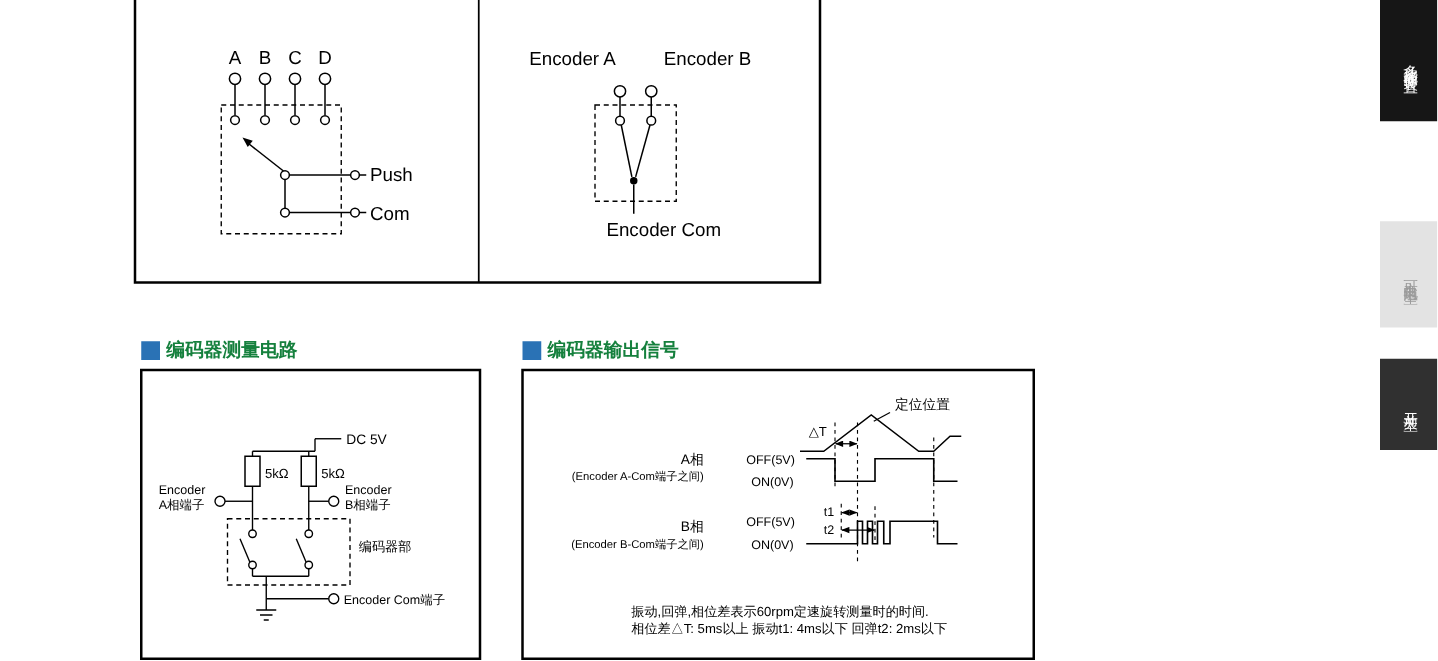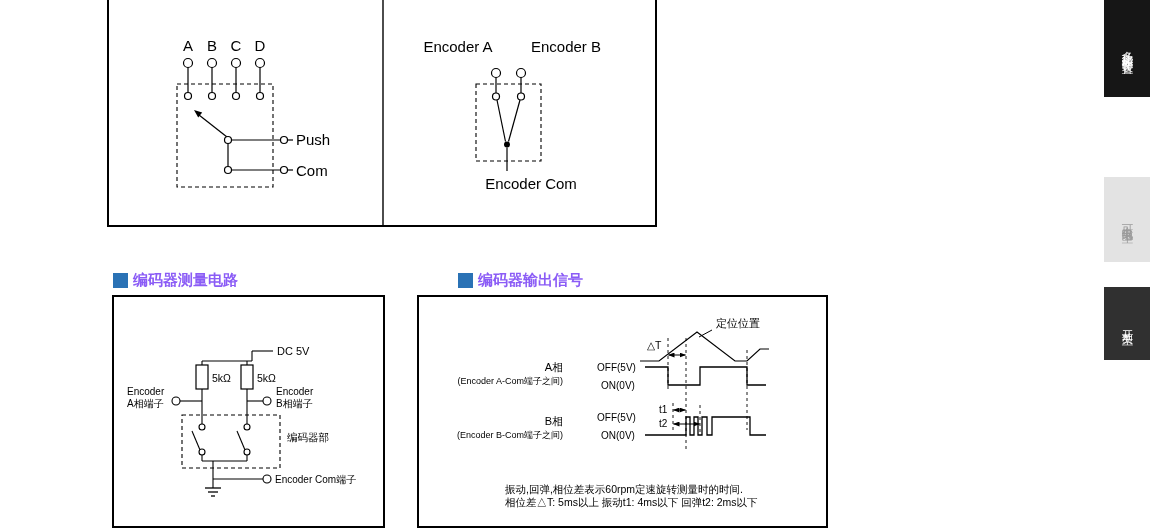--- a/index.html
+++ b/index.html
@@ -9,21 +9,21 @@
   .page svg { position:absolute; left:0; top:0; }
   svg text { fill:#000; stroke:none; font-family:"Liberation Sans", sans-serif; }
   .t9  { font-size:9px; }
   .t10 { font-size:10px; }
   .t105{ font-size:10.5px; }
   .t11 { font-size:11px; }
   .t15 { font-size:15px; }
   .mid { text-anchor:middle; }
   .end { text-anchor:end; }
   .sec-header { position:absolute; display:flex; align-items:center; gap:5px;
-                font-size:15px; font-weight:bold; color:#8b5cf6; }
+                font-size:15px; font-weight:bold; color:#15803d; }
   .sec-square { width:15px; height:15px; flex:0 0 auto; background:#2a72b5; }
   .side-tab { position:absolute; left:1104px; width:46px;
               display:flex; align-items:center; justify-content:center;
               writing-mode:vertical-rl; text-orientation:upright;
               font-size:11.5px; letter-spacing:2px; }
   .tab-black { background:#161616; color:#fff; }
   .tab-light { background:#e3e3e3; color:#9a9a9a; }
   .tab-dark  { background:#303030; color:#fff; }
 </style>
 </head>
@@ -196,21 +196,21 @@
 
       <text x="505" y="493" class="t105">振动,回弹,相位差表示60rpm定速旋转测量时的时间.</text>
       <text x="505" y="506" class="t105">相位差△T: 5ms以上 振动t1: 4ms以下 回弹t2: 2ms以下</text>
     </g>
   </svg>
 
   <div class="sec-header" style="left:113px; top:271px;">
     <span class="sec-square"></span>
     <span>编码器测量电路</span>
   </div>
-  <div class="sec-header" style="left:418px; top:271px;margin-left:40px;">
+  <div class="sec-header" style="left:418px; top:271px;">
     <span class="sec-square"></span>
     <span>编码器输出信号</span>
   </div>
 
   <div class="side-tab tab-black" style="top:0; height:97px;">多功能操作装置</div>
   <div class="side-tab tab-light" style="top:177px; height:85px;">可变电阻型</div>
   <div class="side-tab tab-dark" style="top:287px; height:73px;">开关型</div>
 
 </div>
 

